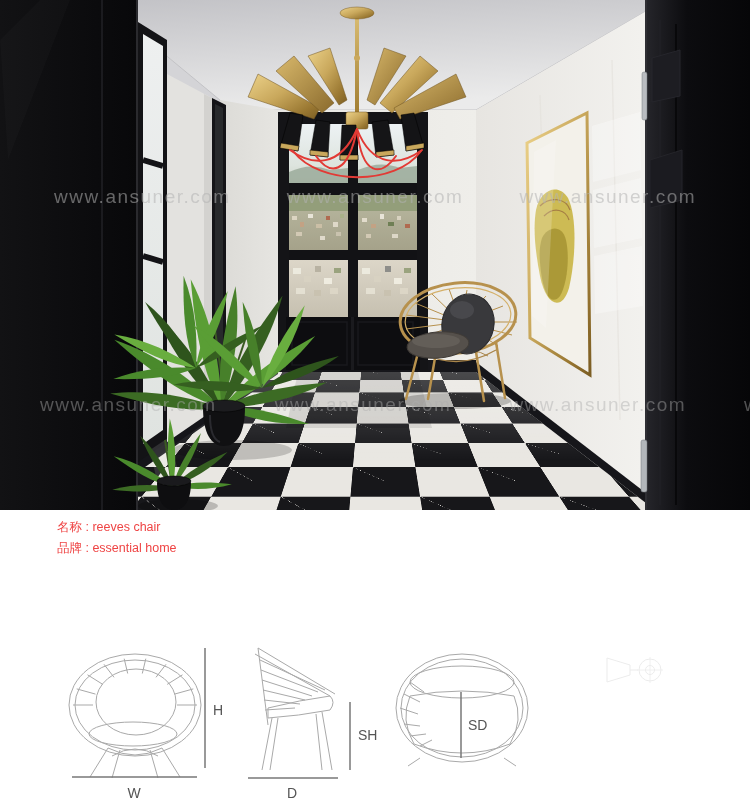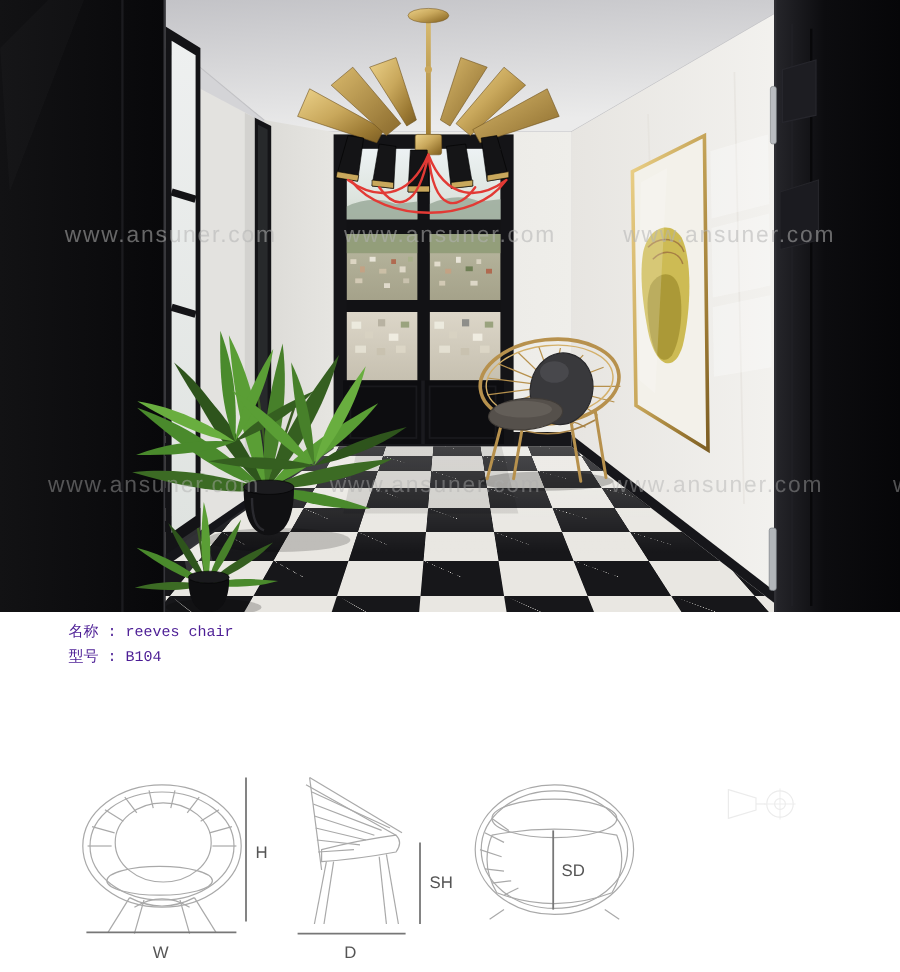--- a/index.html
+++ b/index.html
@@ -15,21 +15,21 @@
            linear-gradient(45deg,#17171a 25%,transparent 25%,transparent 75%,#17171a 75%,#17171a),
            linear-gradient(45deg,#17171a 25%,transparent 25%,transparent 75%,#17171a 75%,#17171a);
          background-position:0 0,85px 85px;
          background-size:170px 170px;}
   .scene{position:absolute;left:0;top:0;z-index:2;}
   .watermark{position:absolute;left:0;width:750px;z-index:3;display:flex;white-space:nowrap;
              font-size:19px;letter-spacing:1.5px;color:rgba(178,178,178,.55);pointer-events:none;}
   .watermark.row1{top:186px;padding-left:54px;gap:56px;}
   .watermark.row2{top:394px;padding-left:40px;gap:58px;color:rgba(172,172,172,.45);}
   
-  .info{position:absolute;left:57px;top:517px;font-size:12.5px;line-height:20.6px;color:#4c1d95;font-family:Liberation Mono, monospace;}
+  .info{position:absolute;left:57px;top:517px;font-size:12.5px;line-height:20.6px;color:#ef4444;}
   .info .row span{white-space:pre;}
   
   .diagrams{position:absolute;left:0;top:630px;width:750px;height:180px;}
   .dim-label{font-family:"Liberation Sans","DejaVu Sans",sans-serif;font-size:14px;fill:#555;}
 </style>
 </head>
 <body>
 
 <div class="page">
 
@@ -362,21 +362,21 @@
       <span>www.ansuner.com</span>
       <span>www.ansuner.com</span>
     </div>
   </div>
 
   <div class="info">
     <div class="row">
       <span>名称</span><span> : </span><span>reeves chair</span>
     </div>
     <div class="row">
-      <span>型号</span><span> : </span><span>B104</span>
+      <span>品牌</span><span> : </span><span>essential home</span>
     </div>
   </div>
 
   <div class="diagrams">
     <svg width="750" height="180" viewBox="0 0 750 180">
 
       <g stroke="#a9a9a9" fill="none" stroke-width="1">
         <ellipse cx="135" cy="75" rx="66" ry="51"></ellipse>
         <ellipse cx="135" cy="75" rx="60" ry="45"></ellipse>
         <line x1="73" y1="75" x2="93" y2="75"></line>

